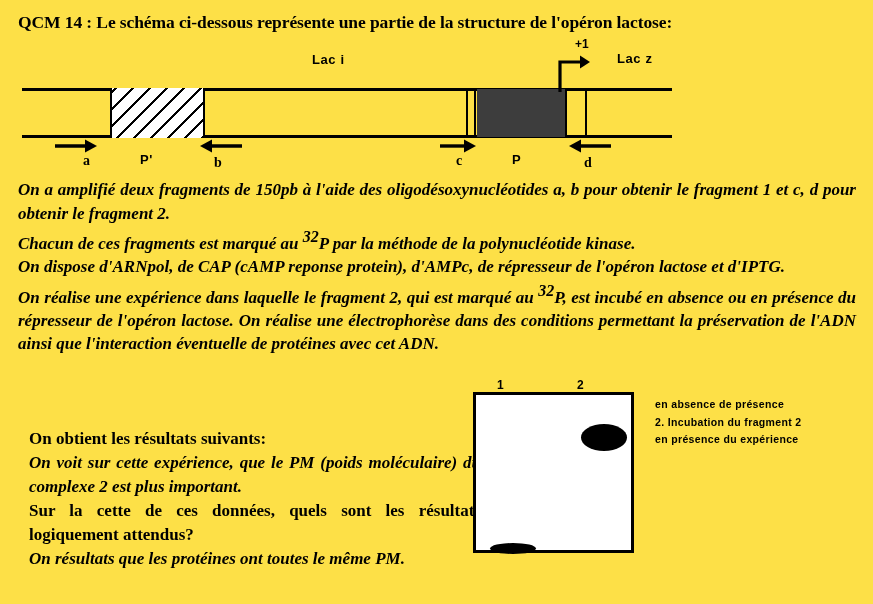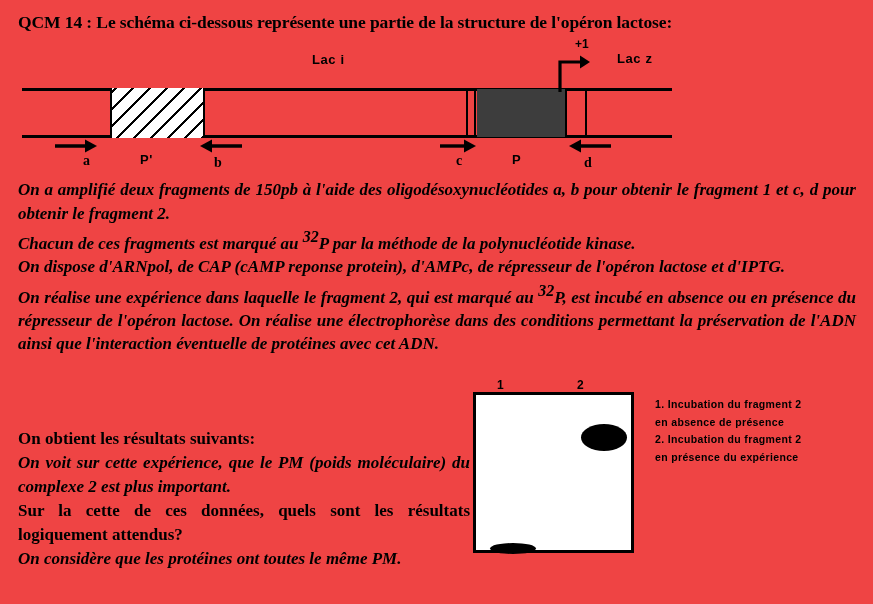--- a/index.html
+++ b/index.html
@@ -5,21 +5,21 @@
 <style>
   html, body {
     margin: 0;
     padding: 0;
     background: #ffffff;
   }
   #page {
     position: relative;
     width: 873px;
     height: 604px;
-    background: #ef4444;
+    background: #fde047;
     overflow: hidden;
     font-family: "Liberation Serif", serif;
     color: #000000;
   }
 
   
   #title {
     position: absolute;
     left: 18px;
     top: 12px;
@@ -145,21 +145,21 @@
     line-height: 23.5px;
     text-align: justify;
     font-style: italic;
   }
   #body-top p { margin: 0; }
   sup { font-size: 16px; vertical-align: super; }
 
   
   #body-bottom {
     position: absolute;
-    left: 18px;
+    left: 29px;
     top: 427px;
     width: 452px;
     font-family: "Liberation Serif", serif;
     font-size: 17px;
     line-height: 24px;
     text-align: justify;
   }
   #body-bottom p { margin: 0; }
   .b { font-weight: bold; }
   .bi { font-weight: bold; font-style: italic; }
@@ -298,32 +298,31 @@
     <p>On a amplifié deux fragments de 150pb à l'aide des oligodésoxynucléotides a, b pour obtenir le fragment 1 et c, d pour obtenir le fragment 2.</p>
     <p><span>Chacun de ces fragments est marqué au </span><sup>32</sup><span>P par la méthode de la polynucléotide kinase.</span></p>
     <p>On dispose d'ARNpol, de CAP (cAMP reponse protein), d'AMPc, de répresseur de l'opéron lactose et d'IPTG.</p>
     <p><span>On réalise une expérience dans laquelle le fragment 2, qui est marqué au </span><sup>32</sup><span>P, est incubé en absence ou en présence du répresseur de l'opéron lactose. On réalise une électrophorèse dans des conditions permettant la préservation de l'ADN ainsi que l'interaction éventuelle de protéines avec cet ADN.</span></p>
   </div>
 
   <div id="body-bottom">
     <p class="b">On obtient les résultats suivants:</p>
     <p class="bi">On voit sur cette expérience, que le PM (poids moléculaire) du complexe 2 est plus important.</p>
     <p class="b">Sur la cette de ces données, quels sont les résultats logiquement attendus?</p>
-    <p class="bi">On considère que les protéines ont toutes le même PM.</p>
+    <p class="bi">On résultats que les protéines ont toutes le même PM.</p>
   </div>
 
   <div id="gel-wrap">
     <div class="lane-num" id="lane-num-1">1</div>
     <div class="lane-num" id="lane-num-2">2</div>
     <div id="gel-box">
       <div class="band" id="band-1"></div>
       <div class="band" id="band-2"></div>
     </div>
   </div>
 
   <div id="gel-legend">
-    <div>1. Incubation du fragment 2</div>
     <div>en absence de présence</div>
     <div>2. Incubation du fragment 2</div>
     <div>en présence du expérience</div>
   </div>
 
 </div>
 
 </body></html>

